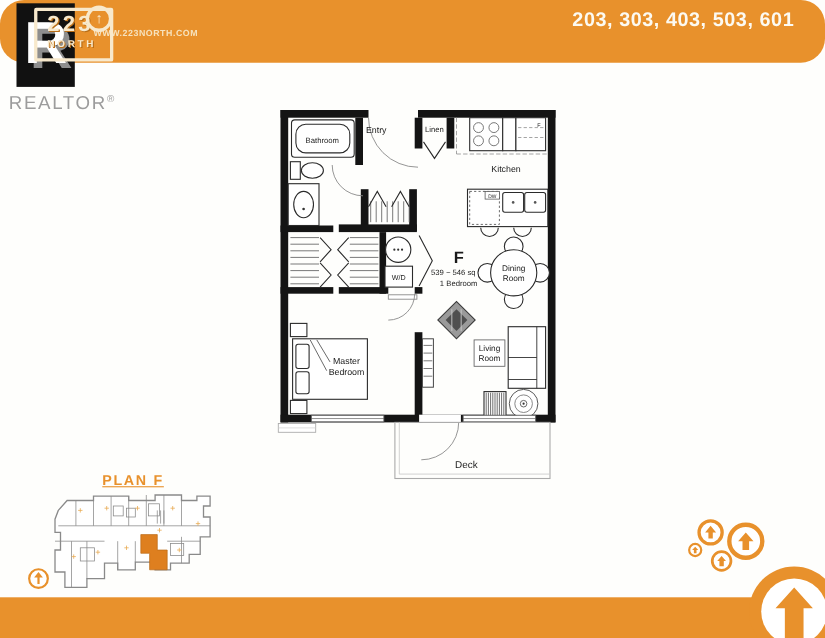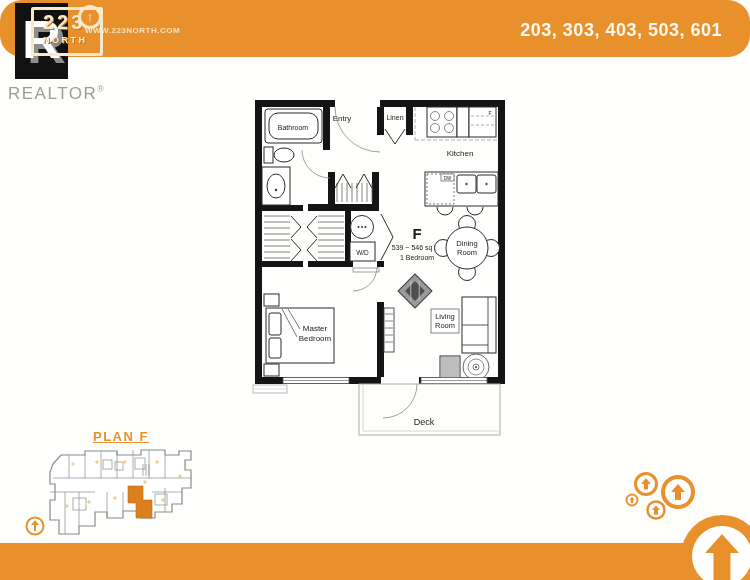--- a/index.html
+++ b/index.html
@@ -2,21 +2,21 @@
 <html><head>
 <meta charset="utf-8">
 <style>
   html,body{margin:0;padding:0;background:#e0e0e0;}
   .page{position:relative;width:750px;height:580px;background:#fefefc;overflow:hidden;
         font-family:"Liberation Sans",sans-serif;}
   
   .header{position:absolute;left:0;top:0;width:750px;height:57px;background:#e8912c;border-radius:22px;}
   .site-url{position:absolute;left:85px;top:26px;font-size:8px;font-weight:bold;
             letter-spacing:.5px;color:#f6e2bd;}
-  .hdr-right{position:absolute;right:28px;top:20px;text-align:center;}
+  .hdr-right{position:absolute;right:28px;top:8px;text-align:center;}
   .hdr-units{font-size:18px;font-weight:bold;color:#fcfaf2;letter-spacing:.5px;line-height:20px;}
   .hdr-sub{font-size:12.5px;font-weight:bold;color:#3f2d08;line-height:15px;margin-top:1px;}
   
   .logo223{position:absolute;left:31px;top:7px;width:66px;height:43px;border:3px solid #f8e9cc;
            border-radius:2px;z-index:4;}
   .logo223 .n223{position:absolute;left:9px;top:1px;font-size:20px;font-weight:bold;
                  letter-spacing:3px;color:#f8e9cc;text-shadow:1px 1px 0 #b96e17;}
   .logo223 .nnorth{position:absolute;left:9px;top:25px;font-size:9px;font-weight:bold;
                  letter-spacing:2.5px;color:#f8e9cc;text-shadow:1px 1px 0 #b96e17;}
   .logo-circle{position:absolute;left:44px;top:-5px;width:18px;height:18px;border:3px solid #f8e9cc;

